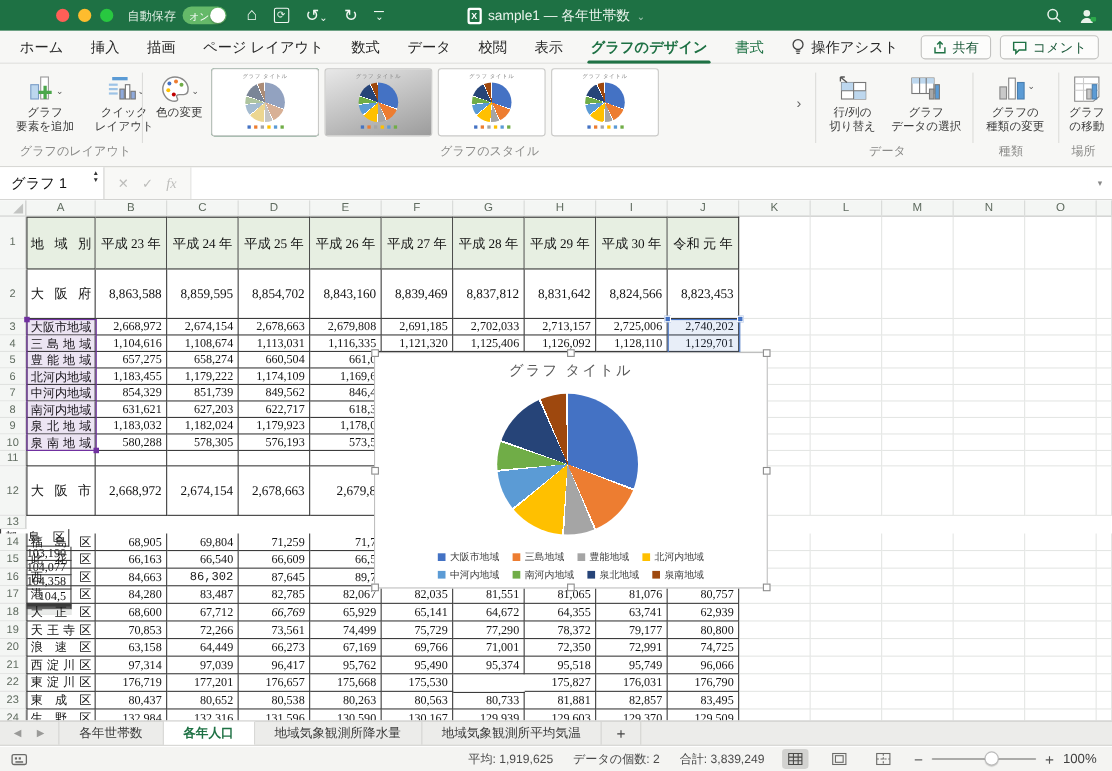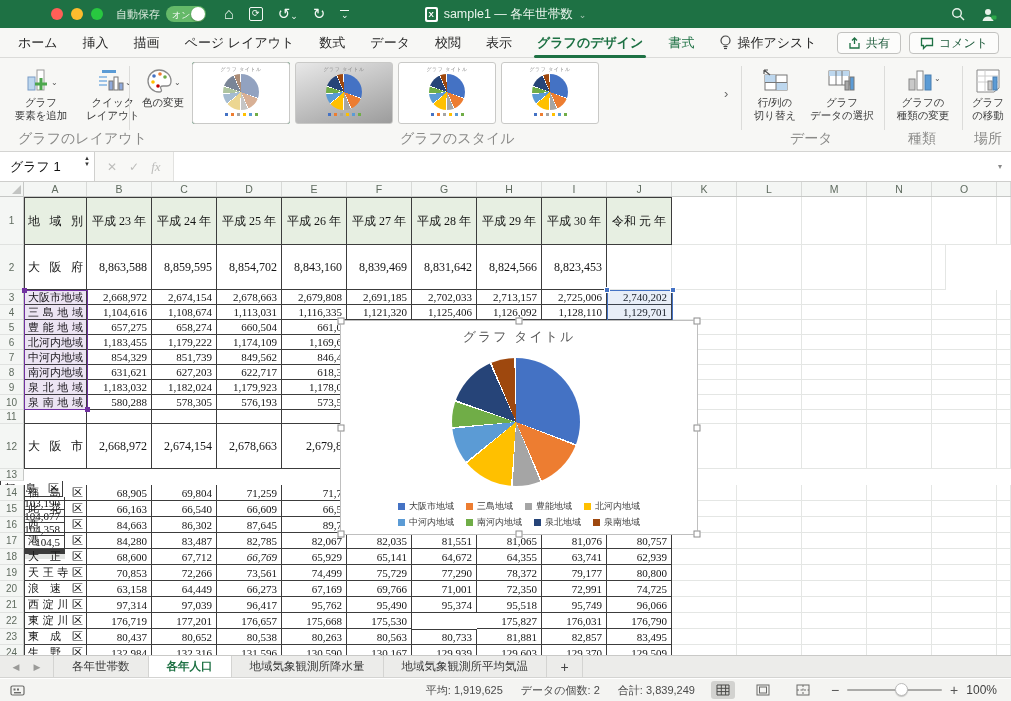--- a/index.html
+++ b/index.html
@@ -34,21 +34,21 @@
   .tab.active { color:#1E7144; font-weight:700; }
   .tab.active::after { content:""; position:absolute; left:-3px; right:-3px; bottom:0; height:3px; background:#1E7144; border-radius:2px; }
   .assist { display:flex; align-items:center; gap:5px; }
   .tr-buttons { position:absolute; right:12px; top:4px; display:flex; gap:8px; }
   .trbtn { height:22px; border:1px solid #C2C2C0; border-radius:4px; background:#FCFCFB; display:flex; align-items:center; gap:5px; padding:0 10px; font-size:12px; color:#1E5B3C; }
 
   
   .ribbon { position:relative; height:94px; background:#F7F7F5; border-bottom:1px solid #D4D4D2; }
   .rbtn { position:absolute; display:flex; flex-direction:column; align-items:center; font-size:10.5px; color:#3A3A3A; text-align:center; line-height:1.2; white-space:pre-line; }
   .rbtn .ric { height:30px; display:flex; align-items:center; justify-content:center; }
-  .glabel { position:absolute; font-size:14px; color:#8A8A88; top:72px; }
+  .glabel { position:absolute; font-size:11px; color:#8A8A88; top:72px; }
   .vsep { position:absolute; top:8px; height:64px; width:1px; background:#DCDCDA; }
   
   #gallery { position:absolute; left:192px; top:4px; display:flex; gap:5px; }
   .gcard { width:98px; height:62px; background:#fff; border:1px solid #C9C9C7; border-radius:3px; position:relative; overflow:hidden; }
   .gcard.sel { border:2px solid #1E7144; }
   .gtitle { font-size:5px; color:#888; text-align:center; margin-top:3px; letter-spacing:.5px; }
   .gpie { width:36px; height:36px; border-radius:50%; margin:2px auto 0; }
   .glegend { display:flex; justify-content:center; gap:3px; margin-top:3px; }
   .gdot { width:3px; height:3px; }
   .gcard.pattern .gpie { filter:opacity(.65) saturate(.55); }
@@ -434,20 +434,21 @@
           <div class="cell lbl tall" style="width: 63px;">
             <span>大</span>
             <span>阪</span>
             <span>府</span>
           </div>
           <div class="cell num tall" style="width: 65px;">8,863,588</div>
           <div class="cell num tall" style="width: 65px;">8,859,595</div>
           <div class="cell num tall" style="width: 65px;">8,854,702</div>
           <div class="cell num tall" style="width: 65px;">8,843,160</div>
           <div class="cell num tall" style="width: 65px;">8,839,469</div>
+          <div class="cell num tall" style="width: 65px;">8,837,812</div>
           <div class="cell num tall" style="width: 65px;">8,831,642</div>
           <div class="cell num tall" style="width: 65px;">8,824,566</div>
           <div class="cell num tall" style="width: 65px;">8,823,453</div>
           <div class="cell g" style="width: 65px;"></div>
           <div class="cell g" style="width: 65px;"></div>
           <div class="cell g" style="width: 65px;"></div>
           <div class="cell g" style="width: 65px;"></div>
           <div class="cell g" style="width: 65px;"></div>
           <div class="cell g" style="width: 14px;"></div>
         </div>
@@ -758,21 +759,21 @@
           <div class="cell g" style="width: 65px;"></div>
           <div class="cell g" style="width: 14px;"></div>
         </div>
         <div class="grow" style="height: 16px;">
           <div class="rowhdr">16</div>
           <div class="cell lbl" style="width: 63px;">
             <span>西</span>
             <span>区</span>
           </div>
           <div class="cell num" style="width: 65px;">84,663</div>
-          <div class="cell num" style="width: 65px;">86,302</div>
+          <div class="cell num" style="width: 65px; font-family: Liberation Mono, monospace;">86,302</div>
           <div class="cell num" style="width: 65px;">87,645</div>
           <div class="cell num" style="width: 65px;">89,7</div>
           <div class="cell num" style="width: 65px;"></div>
           <div class="cell num" style="width: 65px;"></div>
           <div class="cell num" style="width: 65px;"></div>
           <div class="cell num" style="width: 65px;"></div>
           <div class="cell num" style="width: 65px;"></div>
           <div class="cell g" style="width: 65px;"></div>
           <div class="cell g" style="width: 65px;"></div>
           <div class="cell g" style="width: 65px;"></div>

